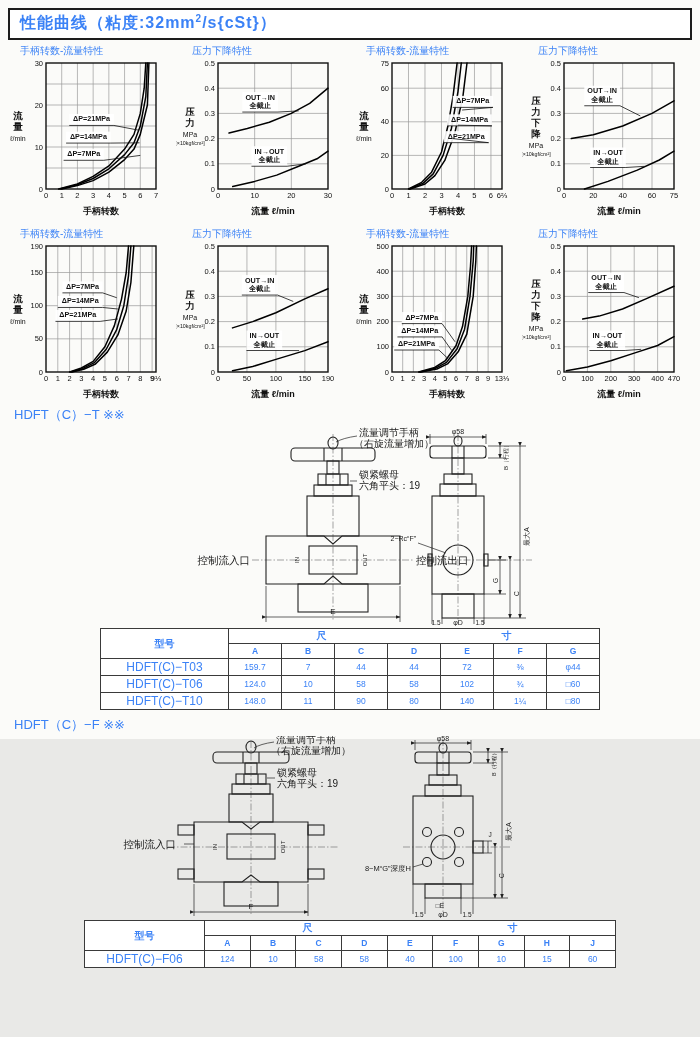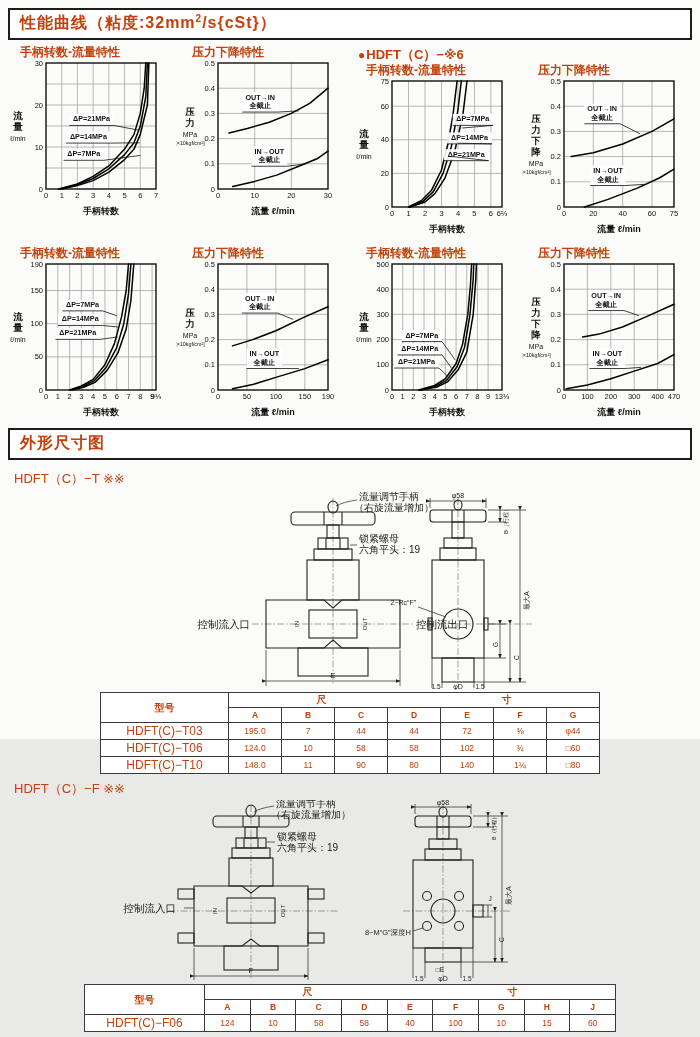--- a/index.html
+++ b/index.html
@@ -1,27 +1,27 @@
 <!DOCTYPE html>
 <html><head>
 <meta charset="utf-8">
 <style>
   html,body{margin:0;padding:0;}
   body{width:700px;height:1037px;overflow:hidden;background:#e9e9e7;}
-  .page{width:700px;height:739px;background:#fbfbf9;font-family:"Liberation Sans","DejaVu Sans",sans-serif;color:#c2410c;position:relative;box-sizing:border-box;padding-top:8px;}
+  .page{width:700px;height:739px;background:#fbfbf9;font-family:"Liberation Sans","DejaVu Sans",sans-serif;color:#3b82f6;position:relative;box-sizing:border-box;padding-top:8px;}
   .secbox{border:2px solid #1d1d1d;margin:0 8px 4px 8px;padding:3px 10px 4px;font-size:16px;font-weight:bold;background:#fff;letter-spacing:1px;}
   .secbox sup{font-size:10px;}
   .groups{display:flex;flex-wrap:wrap;padding:0 4px;}
   .group{width:346px;box-sizing:border-box;}
   .row2{margin-top:10px;}
   .group-head{font-size:13px;font-weight:bold;padding:2px 0 0 8px;height:16px;}
   .group-head .bullet{font-size:12px;margin-right:1px;}
   .charts-row{display:flex;}
   .chart{width:172px;}
-  .chart-title{font-size:12px;font-weight:bold;padding-left:16px;height:13px;white-space:nowrap;}
+  .chart-title{font-size:10px;font-weight:normal;padding-left:16px;height:13px;white-space:nowrap;}
   svg.plot{display:block;}
   .subhead{font-size:13px;font-weight:normal;padding:6px 0 2px 14px;}
   .drawwrap{position:relative;}
   svg.draw{display:block;}
   table{border-collapse:collapse;margin:2px auto 0;background:#fff;table-layout:fixed;}
   th,td{border:1px solid #3a3a3a;font-size:8.5px;padding:1px 2px;text-align:center;height:12px;overflow:hidden;}
   th{font-weight:bold;}
   .model-th{font-size:10px;font-weight:bold;}
   .size-th{padding:0;}
   .size-th .inner{display:flex;justify-content:space-around;font-size:10px;}
@@ -124,21 +124,20 @@
               <text x="93.33333333333334" y="96.74000000000001" font-size="7.2" text-anchor="middle" font-weight="600" fill="#111">IN→OUT</text>
               <text x="93.33333333333334" y="105.24000000000001" font-size="7.2" text-anchor="middle" font-weight="600" fill="#111">全截止</text>
               <line x1="75.48333333333335" y1="109.24000000000001" x2="111.18333333333334" y2="109.24000000000001" stroke="#111" stroke-width="0.8"></line>
               <line x1="111.18333333333334" y1="109.24000000000001" x2="130" y2="106.8" stroke="#111" stroke-width="0.8"></line>
             </svg>
         </div>
       </div>
     </div>
 
     <div class="group">
-      <div class="group-head"><span class="bullet">●</span><span>HDFT（C）−※6</span></div>
       <div class="charts-row">
         <div class="chart">
           <div class="chart-title">手柄转数-流量特性</div>
           <svg class="plot" width="166" height="160" viewBox="0 0 166 160">
               <line x1="58.49175412293853" y1="6" x2="58.49175412293853" y2="132" stroke="#9a9a9a" stroke-width="0.7"></line>
               <line x1="74.98350824587706" y1="6" x2="74.98350824587706" y2="132" stroke="#9a9a9a" stroke-width="0.7"></line>
               <line x1="91.47526236881559" y1="6" x2="91.47526236881559" y2="132" stroke="#9a9a9a" stroke-width="0.7"></line>
               <line x1="107.96701649175412" y1="6" x2="107.96701649175412" y2="132" stroke="#9a9a9a" stroke-width="0.7"></line>
               <line x1="124.45877061469265" y1="6" x2="124.45877061469265" y2="132" stroke="#9a9a9a" stroke-width="0.7"></line>
               <line x1="140.95052473763118" y1="6" x2="140.95052473763118" y2="132" stroke="#9a9a9a" stroke-width="0.7"></line>
@@ -425,21 +424,20 @@
               <text x="85.29787234042553" y="106.5" font-size="7.2" text-anchor="middle" font-weight="600" fill="#111">全截止</text>
               <line x1="67.44787234042553" y1="110.5" x2="103.14787234042552" y2="110.5" stroke="#111" stroke-width="0.8"></line>
               <line x1="103.14787234042552" y1="110.5" x2="119.23404255319149" y2="109.32" stroke="#111" stroke-width="0.8"></line>
             </svg>
         </div>
       </div>
     </div>
 
   </div>
 
-  <div class="secbox" style="margin-top:10px;"><span>外形尺寸图</span></div>
 
   <div class="subhead">HDFT（C）−T ※※</div>
 
   <div class="drawwrap">
     <svg class="draw" width="684" height="200" viewBox="0 0 684 200" style="margin-left:8px;">
       <defs>
         <marker id="ar" markerWidth="8" markerHeight="6" refX="4.5" refY="2" orient="auto" markerUnits="userSpaceOnUse">
             <path d="M0,0 L5,2 L0,4 Z" fill="#222"></path>
           </marker>
       </defs>
@@ -554,21 +552,21 @@
           <th>C</th>
           <th>D</th>
           <th>E</th>
           <th>F</th>
           <th>G</th>
         </tr>
     </thead>
     <tbody>
         <tr>
           <td class="model">HDFT(C)−T03</td>
-          <td>195.0</td>
+          <td>159.7</td>
           <td>7</td>
           <td>44</td>
           <td>44</td>
           <td>72</td>
           <td>⅜</td>
           <td>φ44</td>
         </tr>
         <tr>
           <td class="model">HDFT(C)−T06</td>
           <td>124.0</td>

